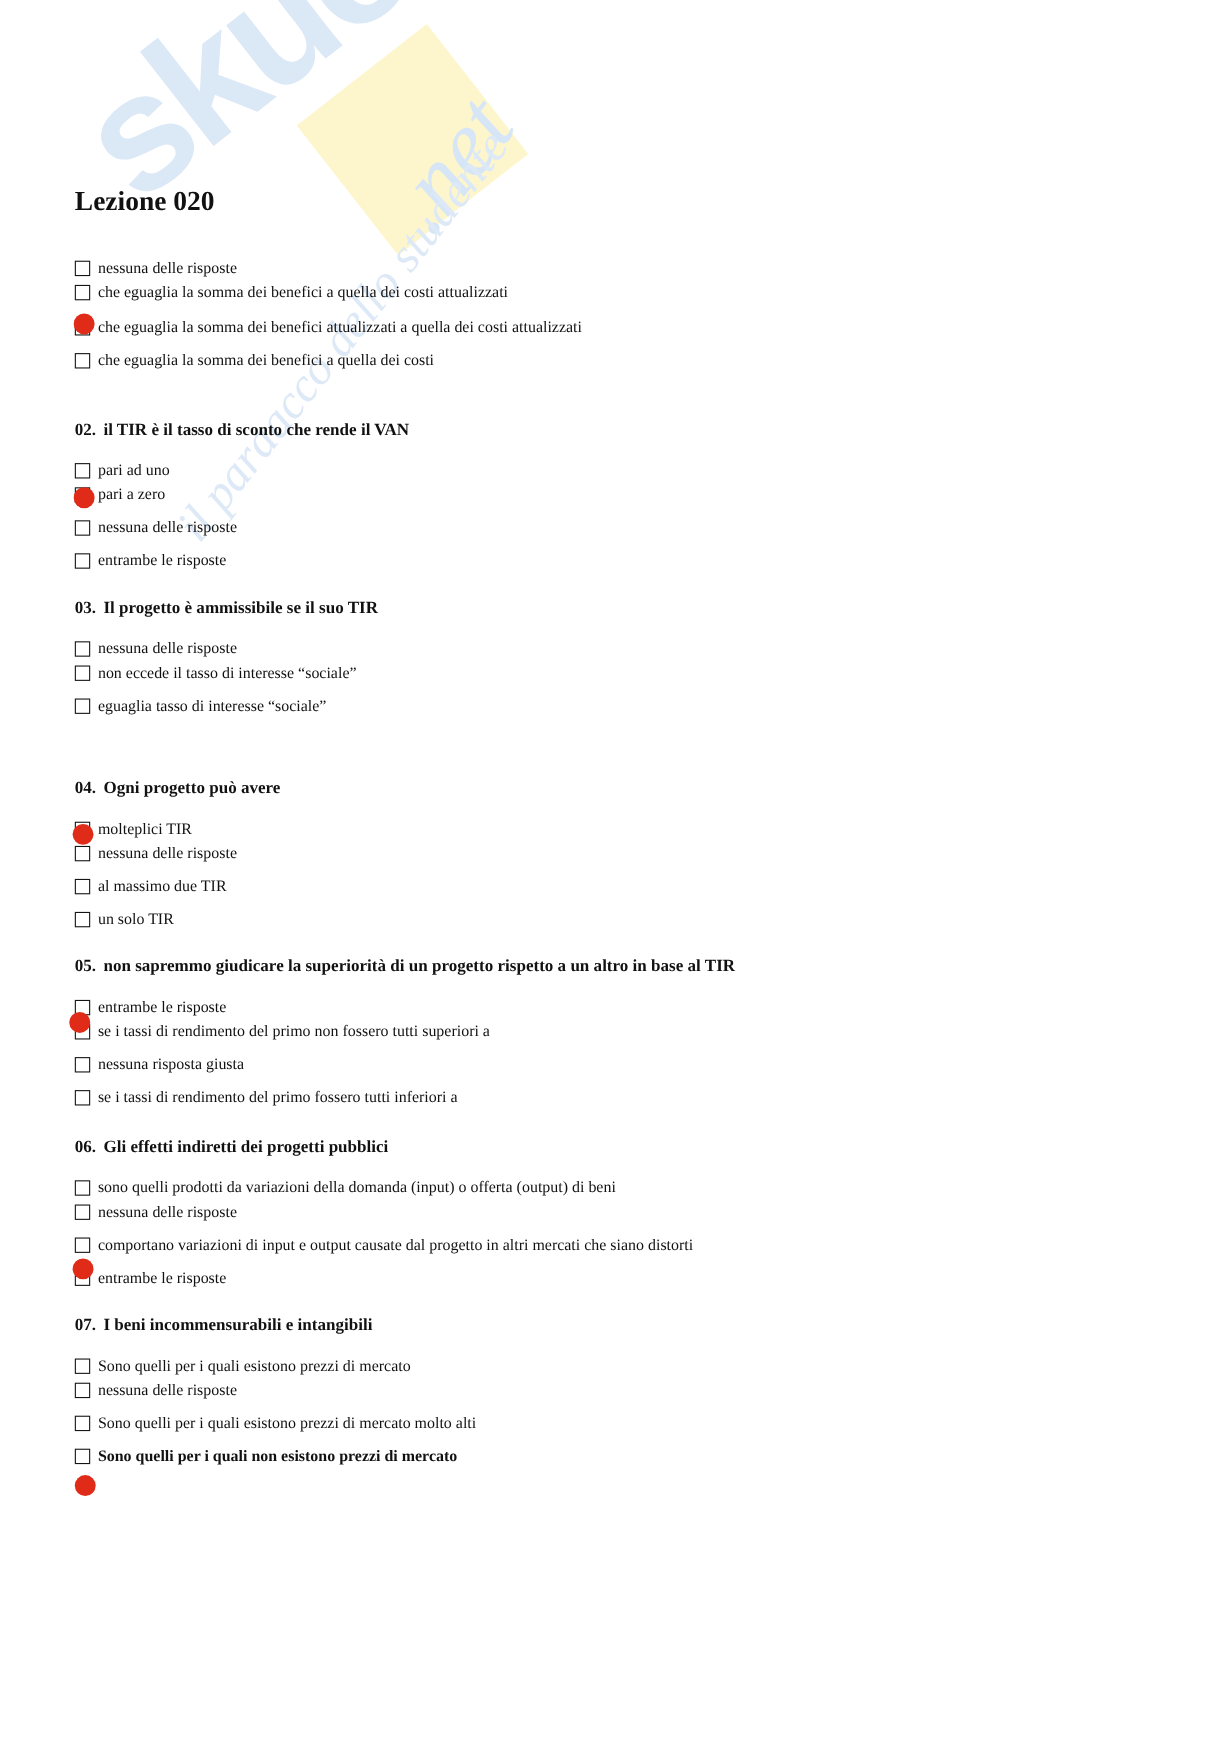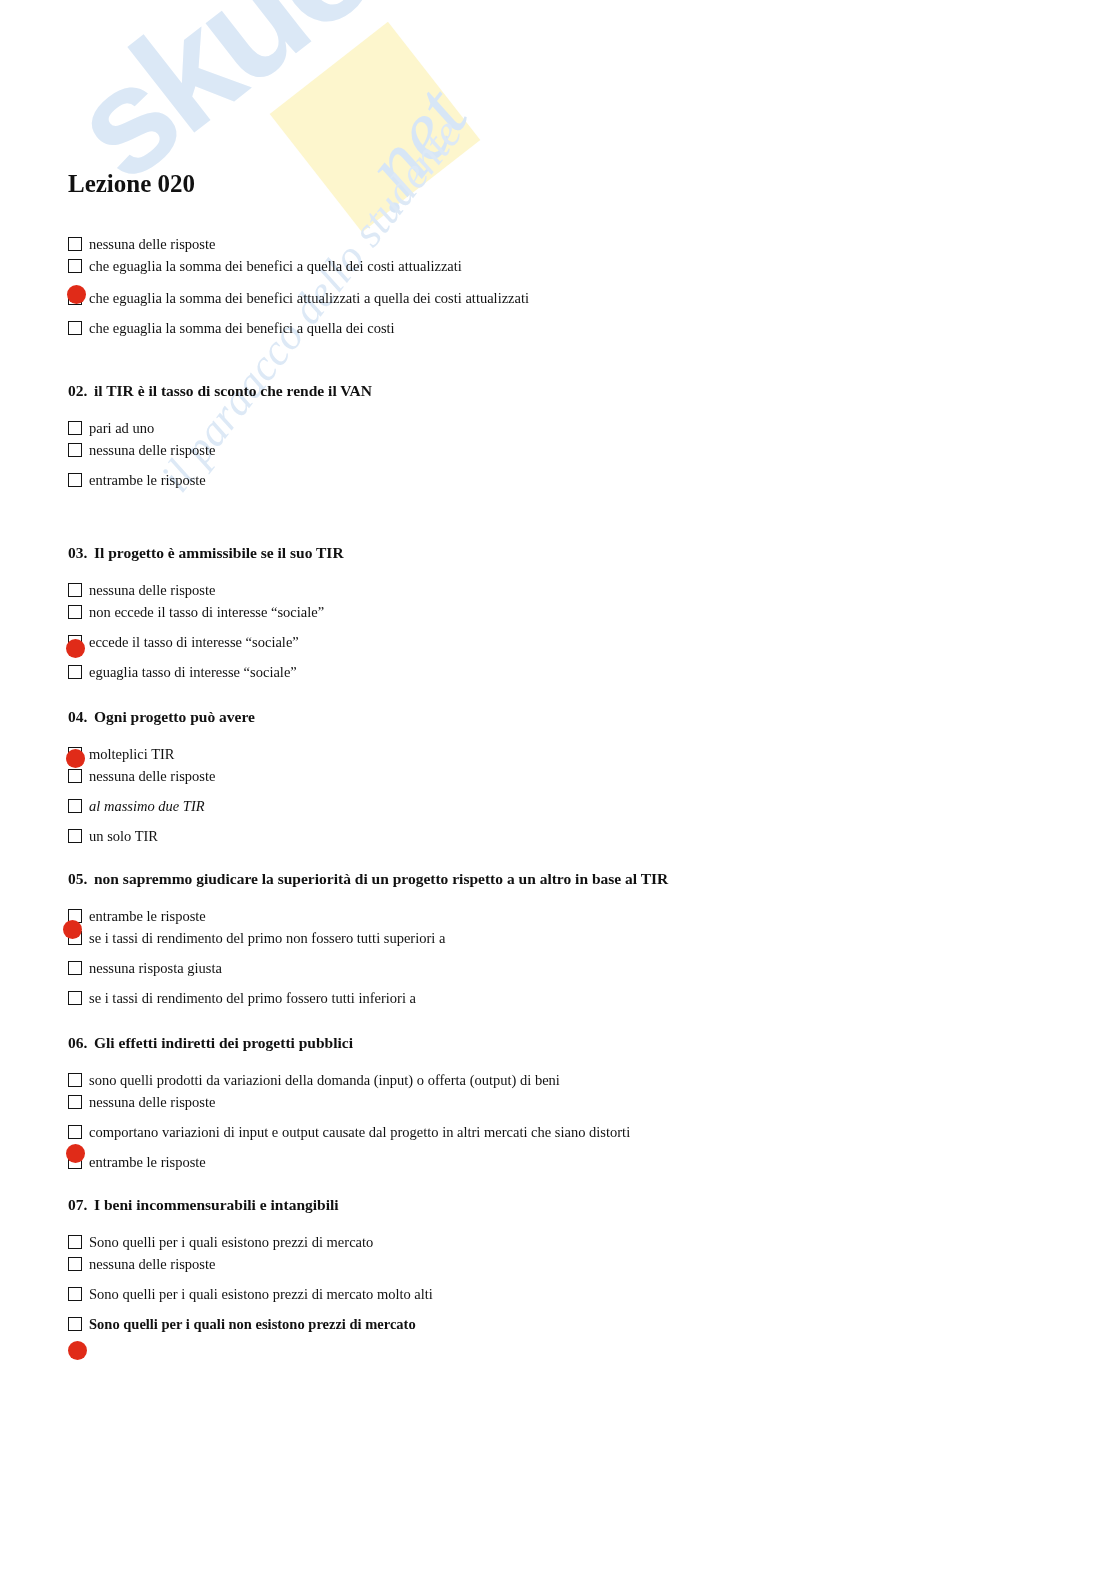--- a/index.html
+++ b/index.html
@@ -161,59 +161,59 @@
         </div>
       </div>
       <div class="question-block" style="top: 382px;">
         <div class="q-title"><span class="q-num">02.</span><span>il TIR è il tasso di sconto che rende il VAN</span></div>
         <div class="answer" style="top: 8px; margin-top: 8px;">
           <span class="checkbox"></span>
           <span class="answer-label">pari ad uno</span>
         </div>
         <div class="answer" style="top: 0px; margin-top: 0px;">
           <span class="checkbox"></span>
+          <span class="answer-label">pari a zero</span>
+          <span class="dot" style="left: -1px; top: 5px; background: rgb(224, 43, 24);"></span>
+        </div>
+        <div class="answer" style="top: 0px; margin-top: 0px;">
+          <span class="checkbox"></span>
           <span class="answer-label">nessuna delle risposte</span>
         </div>
         <div class="answer" style="top: 0px; margin-top: 0px;">
           <span class="checkbox"></span>
           <span class="answer-label">entrambe le risposte</span>
         </div>
       </div>
       <div class="question-block" style="top: 544px;">
         <div class="q-title"><span class="q-num">03.</span><span>Il progetto è ammissibile se il suo TIR</span></div>
         <div class="answer" style="top: 8px; margin-top: 8px;">
           <span class="checkbox"></span>
           <span class="answer-label">nessuna delle risposte</span>
         </div>
         <div class="answer" style="top: 0px; margin-top: 0px;">
           <span class="checkbox"></span>
           <span class="answer-label">non eccede il tasso di interesse “sociale”</span>
         </div>
         <div class="answer" style="top: 0px; margin-top: 0px;">
           <span class="checkbox"></span>
-          <span class="answer-label">eccede il tasso di interesse “sociale”</span>
-          <span class="dot" style="left: -2px; top: 9px; background: rgb(224, 43, 24);"></span>
-        </div>
-        <div class="answer" style="top: 0px; margin-top: 0px;">
-          <span class="checkbox"></span>
           <span class="answer-label">eguaglia tasso di interesse “sociale”</span>
         </div>
       </div>
       <div class="question-block" style="top: 708px;">
         <div class="q-title"><span class="q-num">04.</span><span>Ogni progetto può avere</span></div>
         <div class="answer" style="top: 8px; margin-top: 8px;">
           <span class="checkbox"></span>
           <span class="answer-label">   molteplici   TIR</span>
           <span class="dot" style="left: -2px; top: 7px; background: rgb(224, 43, 24);"></span>
         </div>
         <div class="answer" style="top: 0px; margin-top: 0px;">
           <span class="checkbox"></span>
           <span class="answer-label">nessuna delle risposte</span>
         </div>
-        <div class="answer" style="top: 0px; margin-top: 0px; font-style: italic;">
+        <div class="answer" style="top: 0px; margin-top: 0px;">
           <span class="checkbox"></span>
           <span class="answer-label">al massimo due TIR</span>
         </div>
         <div class="answer" style="top: 0px; margin-top: 0px; text-align: center;">
           <span class="checkbox"></span>
           <span class="answer-label">un solo TIR</span>
         </div>
       </div>
       <div class="question-block" style="top: 870px;">
         <div class="q-title"><span class="q-num">05.</span><span>non sapremmo giudicare la superiorità di un progetto rispetto a un altro in base al TIR</span></div>

